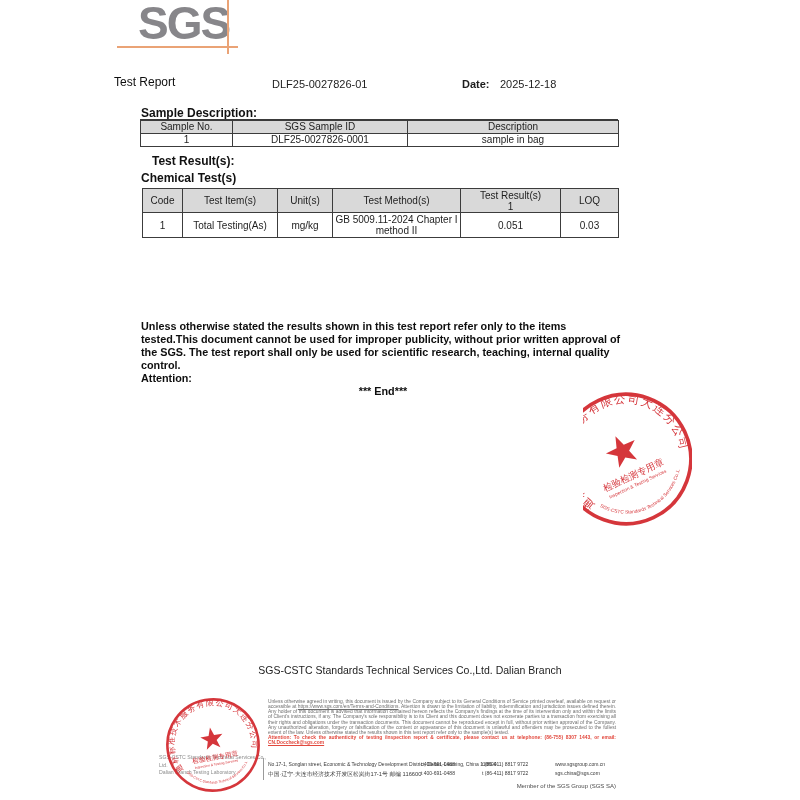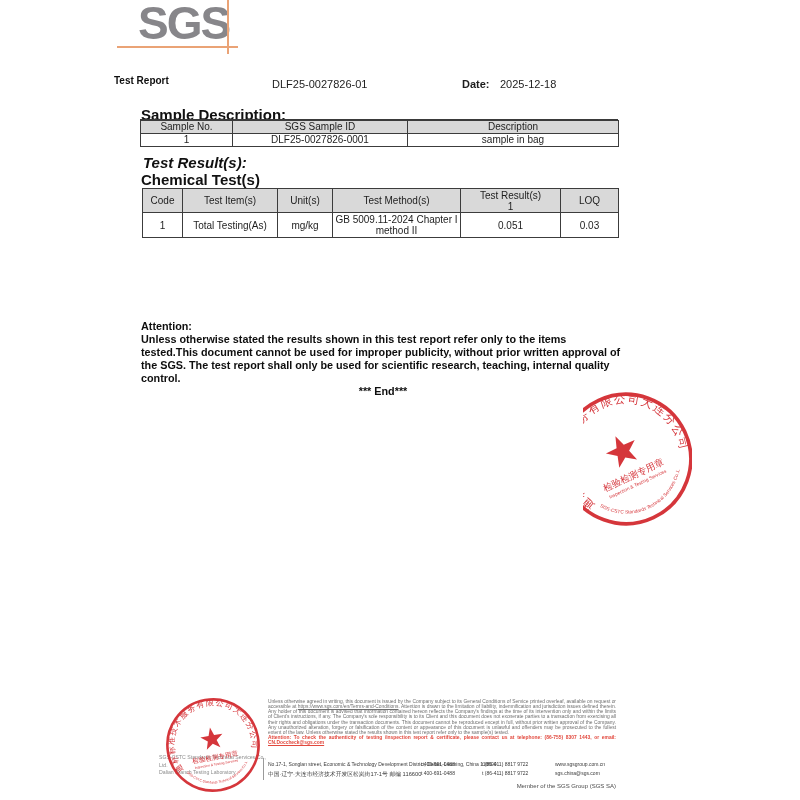--- a/index.html
+++ b/index.html
@@ -4,30 +4,30 @@
 <style>
   html,body{margin:0;padding:0;}
   body{width:800px;height:800px;background:#fff;font-family:"Liberation Sans","DejaVu Sans",sans-serif;color:#1d1d1d;}
   #canvas{position:relative;width:800px;height:800px;background:#ffffff;overflow:hidden;}
   .abs{position:absolute;}
 
   
   #sgs-logo{left:138px;top:-4px;font-size:46px;font-weight:700;color:#87868a;letter-spacing:-2px;}
   #crop-h{left:117px;top:46px;width:121px;height:2px;background:#eaa376;}
   #crop-v{left:227px;top:0;width:2px;height:54px;background:#eaa376;}
-  #doc-title{left:114px;top:75px;font-size:10px;font-weight:700;color:#0f0f0f;}
+  #doc-title{left:114px;top:75px;font-size:12px;font-weight:400;color:#0f0f0f;}
   #report-no{left:272px;top:78px;font-size:11px;}
   #date-label{left:462px;top:78px;font-size:11px;font-weight:700;}
   #date-value{left:500px;top:78px;font-size:11px;}
 
   
-  .sec-label{font-size:15px;font-weight:700;color:#111;}
+  .sec-label{font-size:12px;font-weight:700;color:#111;}
   #sample-label{left:141px;top:106px;}
   #sample-underline{left:140px;top:119px;width:478px;height:1px;background:#3a3a3a;}
-  #result-label{left:143px;top:154px;font-style:italic;}
+  #result-label{left:152px;top:154px;}
   #chem-label{left:141px;top:171px;}
 
   
   table{border-collapse:collapse;table-layout:fixed;}
   th,td{border:1px solid #3c3c3c;font-size:10px;text-align:center;padding:0 2px;font-weight:400;color:#1d1d1d;}
   th{background:#d9d9d9;white-space:pre-line;}
   #sample-table{left:140px;top:120px;width:478px;}
   #sample-table th{height:12px;line-height:12px;}
   #sample-table td{height:12px;line-height:12px;}
   #chem-table{left:142px;top:188px;width:476px;}
@@ -127,22 +127,22 @@
       <td>mg/kg</td>
       <td>GB 5009.11-2024 Chapter I method II</td>
       <td>0.051</td>
       <td>0.03</td>
     </tr>
   </tbody>
     </table>
 
 
   <div class="abs" id="attention">
+    <div>Unless otherwise stated the results shown in this test report refer only to the items tested.This document cannot be used for improper publicity, without prior written approval of the SGS. The test report shall only be used for scientific research, teaching, internal quality control.</div>
     <div>Attention:</div>
-    <div>Unless otherwise stated the results shown in this test report refer only to the items tested.This document cannot be used for improper publicity, without prior written approval of the SGS. The test report shall only be used for scientific research, teaching, internal quality control.</div>
     <div class="end">*** End***</div>
   </div>
 
   <div class="abs" id="right-stamp-clip">
     <svg class="stamp" width="142" height="142" viewBox="0 0 136 136">
       <defs>
         <path id="arcTop2" d="M 23,95 A 53,53 0 1 1 113,95"></path>
         <path id="arcBot2" d="M 26,99 A 52,52 0 0 0 110,99"></path>
       </defs>
       <g transform="rotate(-25 68 68)" fill="#d2252b">
@@ -150,20 +150,21 @@
         <text font-size="11" letter-spacing="1.5"><textPath href="#arcTop2">通标标准技术服务有限公司大连分公司</textPath></text>
         <text font-size="4.6"><textPath href="#arcBot2">SGS-CSTC Standards Technical Services Co.,Ltd</textPath></text>
         <polygon points="68,44 71.8,54.8 83.2,55.1 74.1,62 77.4,72.9 68,66.4 58.6,72.9 61.9,62 52.8,55.1 64.2,54.8"></polygon>
         <text x="68" y="88" font-size="9" text-anchor="middle">检验检测专用章</text>
         <text x="68" y="96" font-size="4.6" text-anchor="middle">Inspection &amp; Testing Services</text>
       </g>
     </svg>
   </div>
 
   <div class="abs" id="footer-center">
+    <div>SGS-CSTC Standards Technical Services Co.,Ltd. Dalian Branch</div>
   </div>
 
   <div class="abs" id="lab-lines">
     <div>SGS-CSTC Standards Technical Services Co., Ltd.</div>
     <div>Dalian Branch Testing Laboratory</div>
   </div>
 
   <svg class="abs stamp" id="left-stamp" width="100" height="100" viewBox="0 0 136 136">
     <defs>
       <path id="arcTop1" d="M 23,95 A 53,53 0 1 1 113,95"></path>

